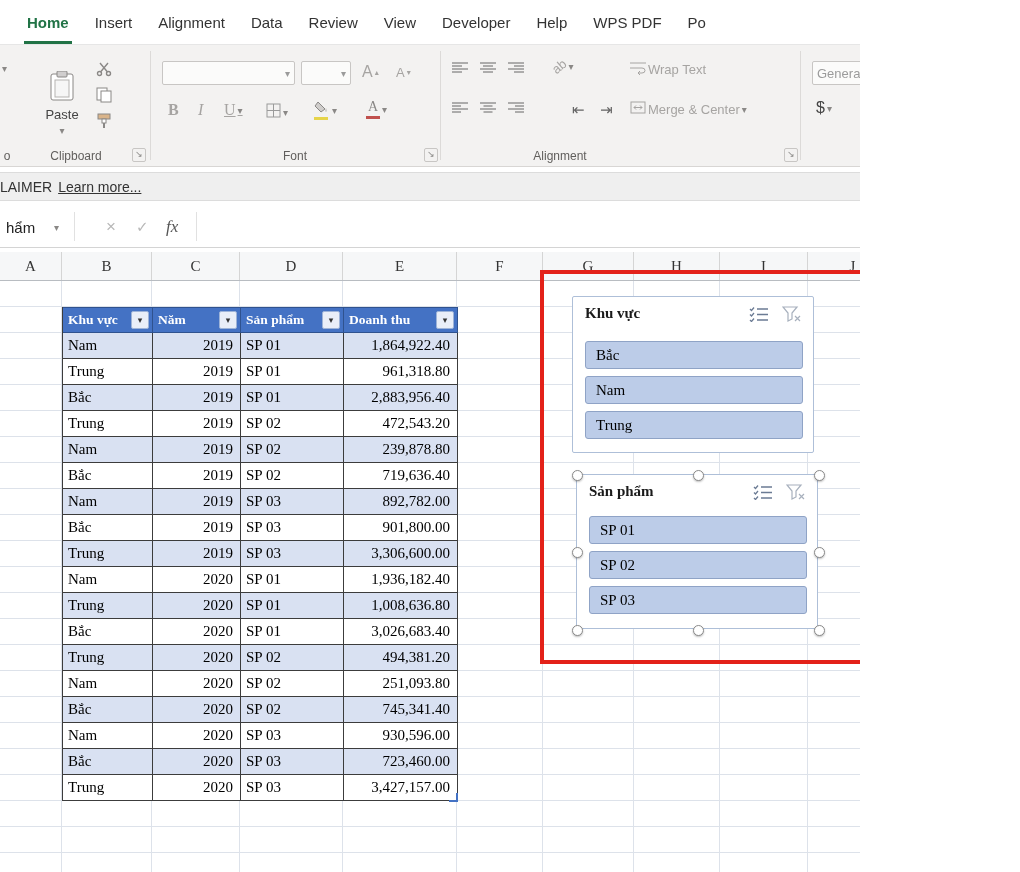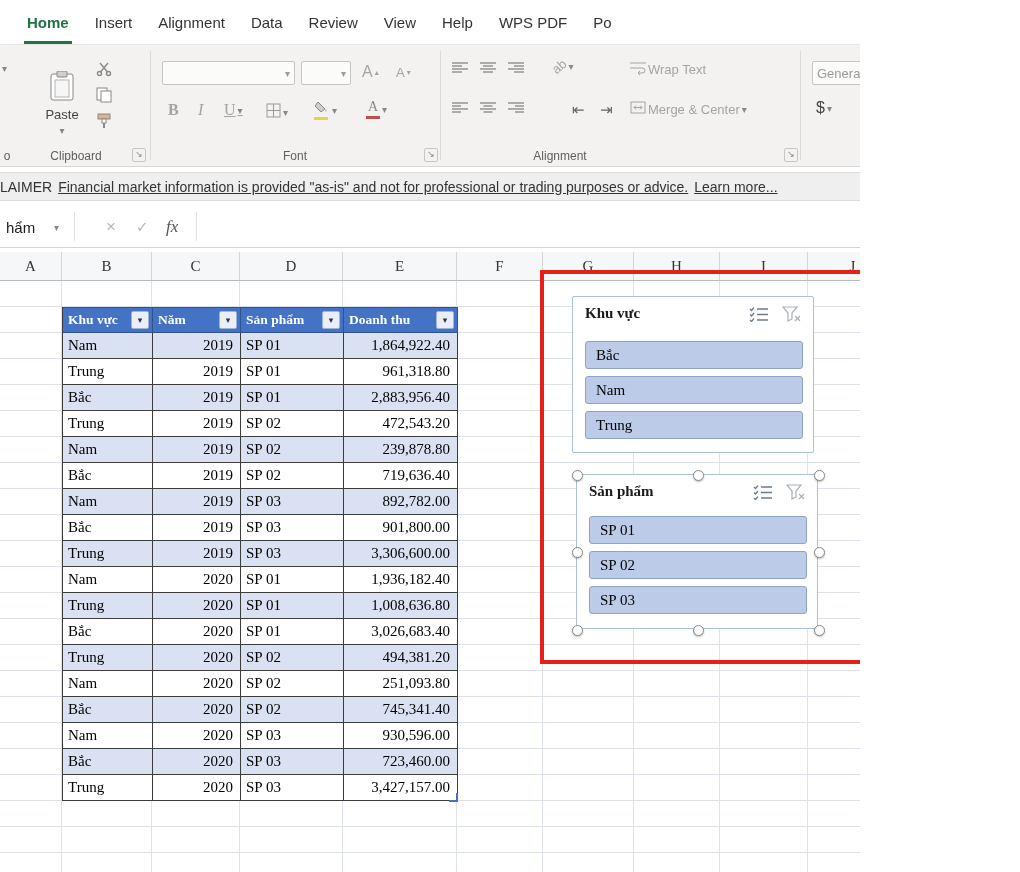--- a/index.html
+++ b/index.html
@@ -89,20 +89,21 @@
 
 <div class="app">
 
   <div class="menubar">
       <div class="menutab active">Home</div>
       <div class="menutab">Insert</div>
       <div class="menutab">Alignment</div>
       <div class="menutab">Data</div>
       <div class="menutab">Review</div>
       <div class="menutab">View</div>
+      <div class="menutab">Developer</div>
       <div class="menutab">Help</div>
       <div class="menutab">WPS PDF</div>
       <div class="menutab">Po</div>
     </div>
 
   <div class="ribbon">
     <span class="chev" style="position:absolute;left:2px;top:18px;">▾</span>
     <span class="grouplabel" style="left:0;width:14px;">o</span>
 
     <div class="pastebtn">
@@ -272,21 +273,20 @@
       <span>00</span>
       <span>→</span>
     </div>
     <div class="grouplabel" style="left:850px;width:100px;">Number</div>
     <div class="launcher" style="left:986px;">↘</div>
     <div class="vsep" style="left:1002px;"></div>
   </div>
 
   <div class="disclaimer">
     <span>LAIMER</span>
-    <span class="lnk">Financial market information is provided "as-is" and not for professional or trading purposes or advice.</span>
     <span class="lnk">Learn more...</span>
   </div>
 
   <div class="fbar">
     <div class="fbtn" style="left:6px;font-size:15px;color:#222;">
       <span>hẩm</span>
     </div>
     <span class="fbtn chev" style="left:54px;">▾</span>
     <div class="vline" style="left:74px;"></div>
     <div class="fbtn" style="left:106px;font-size:17px;color:#b8b8b8;">

